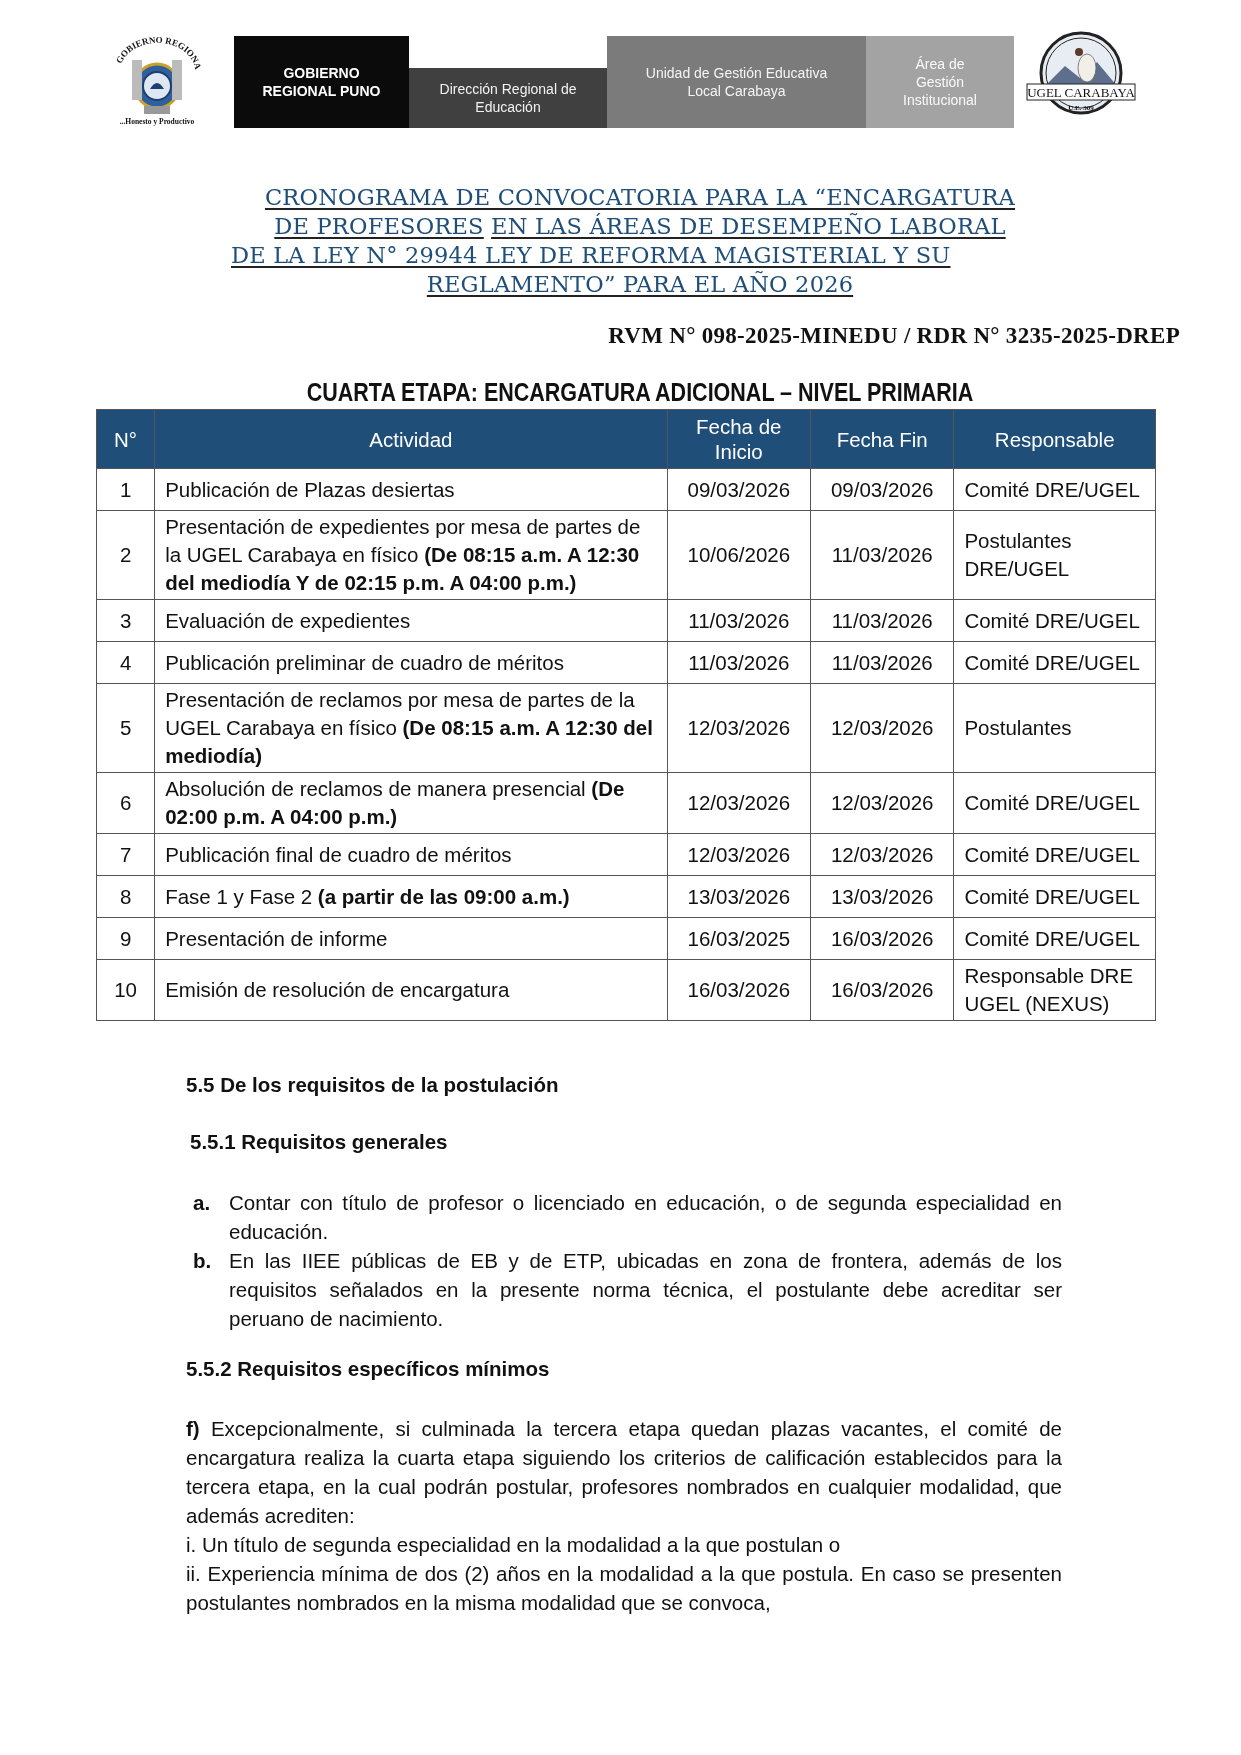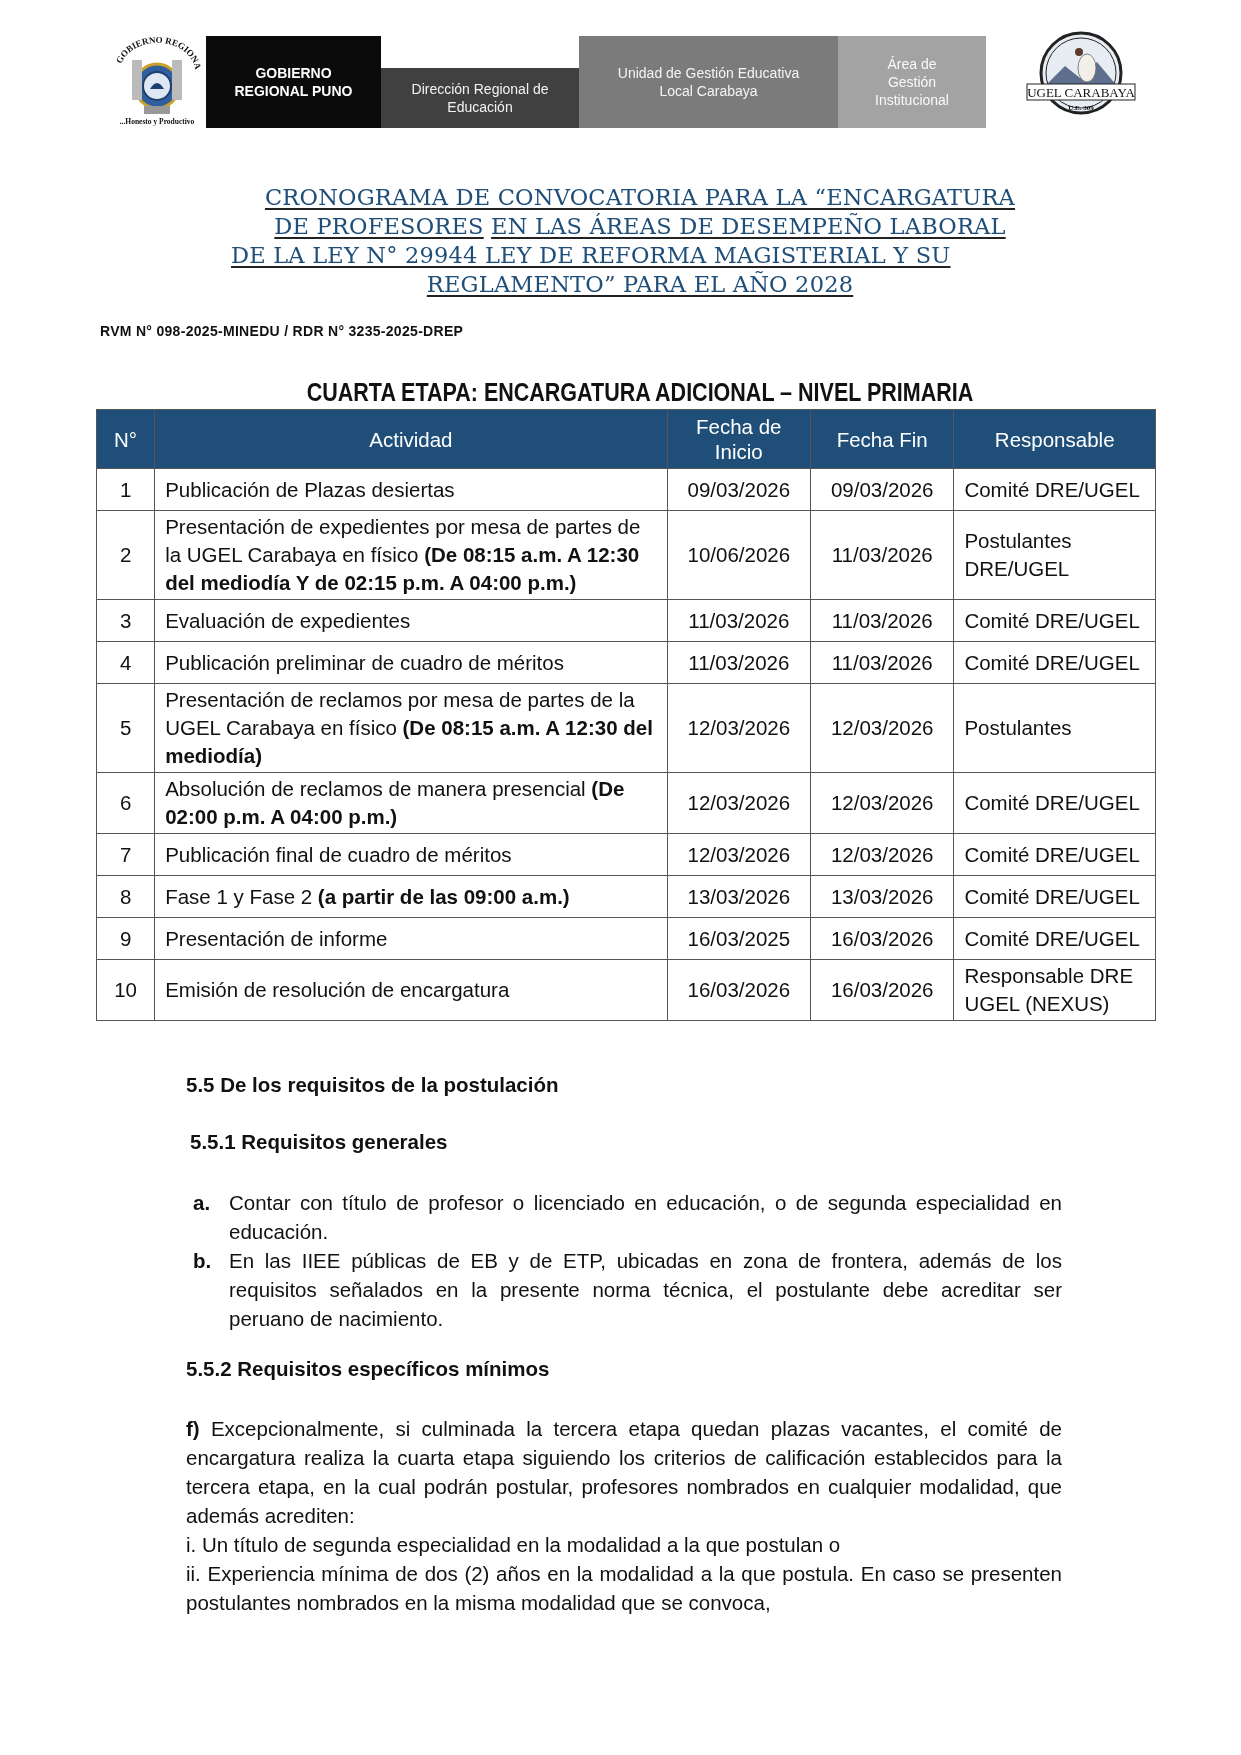--- a/index.html
+++ b/index.html
@@ -2,36 +2,36 @@
 <html><head>
 <meta charset="utf-8">
 <style>
   html, body { margin: 0; padding: 0; background: #ffffff; }
   body { width: 1241px; height: 1755px; position: relative; overflow: hidden;
          font-family: "Liberation Sans", sans-serif; color: #111; }
 
   
   .header { position: absolute; top: 34px; left: 110px; width: 1030px; height: 80px; }
   .logo-left { position: absolute; left: 0; top: 0; width: 95px; height: 92px; }
-  .banner { position: absolute; left: 96px; top: 2px; height: 92px; display: flex; border-radius: 8px; }
+  .banner { position: absolute; left: 124px; top: 2px; height: 92px; display: flex; border-radius: 8px; }
   .banner .seg { display: flex; align-items: center; justify-content: center; text-align: center;
                  font-size: 14px; line-height: 18px; }
   .seg1 { width: 175px; background: #0b0b0b; color: #fff; font-weight: bold; font-size: 14.5px; }
   .seg2 { width: 198px; background: #404040; color: #f2f2f2; margin-top: 32px; }
   .seg3 { width: 259px; background: #7b7b7b; color: #f5f5f5; }
   .seg4 { width: 148px; background: #a3a3a3; color: #fafafa; font-size: 15px; }
   .logo-right { position: absolute; left: 915px; top: -6px; width: 112px; height: 98px; }
 
   
   .title { position: absolute; top: 183px; left: 180px; width: 920px; text-align: center;
            font-family: "DejaVu Serif", "Liberation Serif", serif; font-weight: normal;
            color: #1f4e79; font-size: 22.5px; line-height: 29px; letter-spacing: 0.2px; }
   .title span { text-decoration: underline; text-decoration-color: #222; text-underline-offset: 3px; }
-  .subtitle { position: absolute; top: 323px; left: 100px; width: 1080px; text-align: left;
-              font-family: Liberation Sans, sans-serif; font-weight: bold; font-size: 14px; letter-spacing: 0.3px; }
+  .subtitle { position: absolute; top: 323px; left: 100px; width: 1080px; text-align: right;
+              font-family: Liberation Serif, serif; font-weight: bold; font-size: 23px; letter-spacing: 0.3px; }
   .table-title { position: absolute; top: 378px; left: 100px; width: 1080px; text-align: center;
                  font-weight: bold; font-size: 25px; transform: scaleX(0.86); }
 
   
   table.sched { position: absolute; top: 409px; left: 96px; width: 1060px; border-collapse: collapse;
                 font-size: 20.5px; }
   table.sched th, table.sched td { border: 1.5px solid #555; }
   table.sched th { background: #1f4e79; color: #fff; font-weight: normal; height: 56px;
                    text-align: center; line-height: 25px; }
   table.sched td { padding: 2px 10px; line-height: 28px; vertical-align: middle; }
@@ -108,21 +108,21 @@
       <text x="56" y="69" text-anchor="middle" font-family="Liberation Serif, serif" font-size="13" fill="#111">UGEL CARABAYA</text>
       <text x="56" y="82" text-anchor="middle" font-family="Liberation Serif, serif" font-size="7" font-weight="bold" fill="#111">U.E. 309</text>
     </svg>
   </div>
 </div>
 
 <div class="title">
   <div><span>CRONOGRAMA DE CONVOCATORIA PARA LA “ENCARGATURA</span></div>
   <div><span>DE PROFESORES</span> <span>EN LAS ÁREAS DE DESEMPEÑO LABORAL</span></div>
   <div style="text-align:left; padding-left: 51px;"><span>DE LA LEY N° 29944 LEY DE REFORMA MAGISTERIAL Y SU</span></div>
-  <div><span>REGLAMENTO” PARA EL AÑO 2028</span></div>
+  <div><span>REGLAMENTO” PARA EL AÑO 2026</span></div>
 </div>
 
 <div class="subtitle">RVM N° 098-2025-MINEDU / RDR N° 3235-2025-DREP</div>
 
 <div class="table-title">CUARTA ETAPA: ENCARGATURA ADICIONAL – NIVEL PRIMARIA</div>
 
 <table class="sched">
   <thead>
     <tr>
       <th>N°</th>

